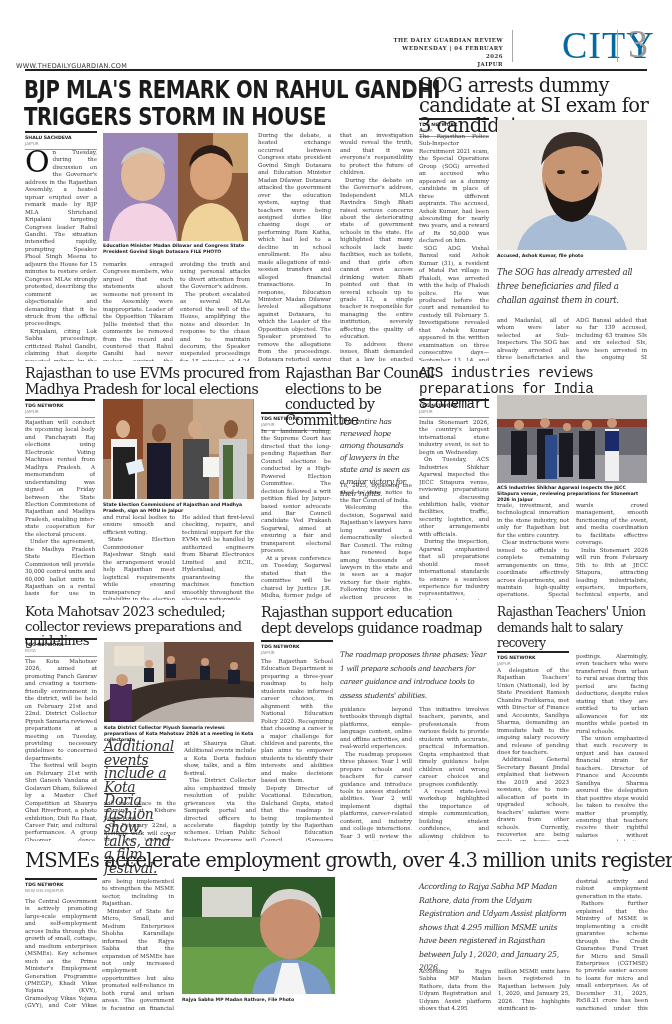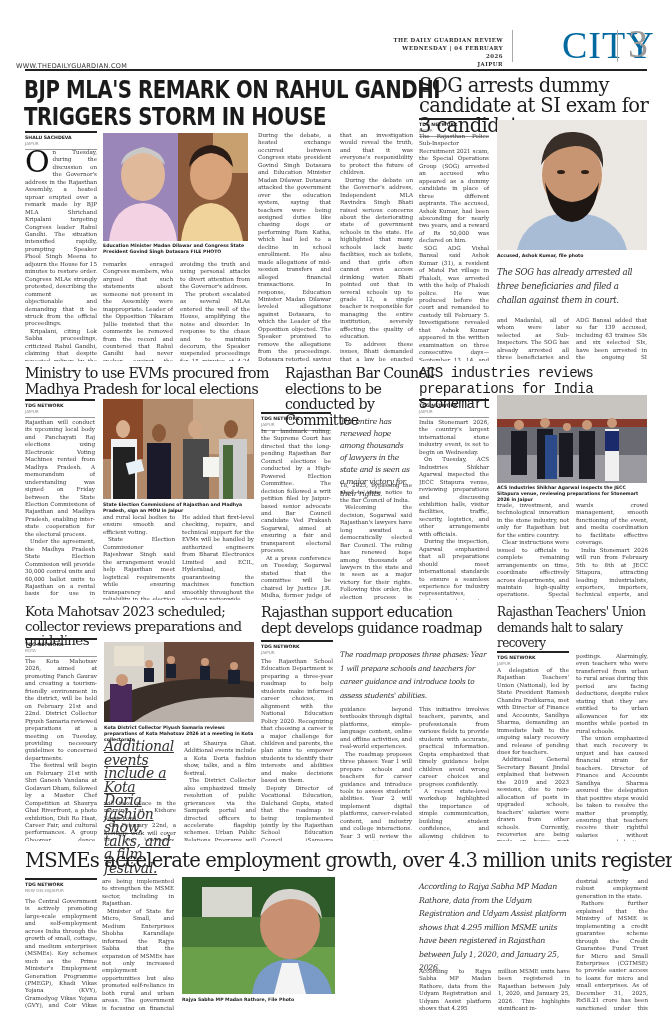--- a/index.html
+++ b/index.html
@@ -113,21 +113,21 @@
 </div>
 <div class="abs caption" style="left:497px;top:253px;width:150px;">Accused, Ashok Kumar, file photo</div>
 <div class="abs pull" style="left:497px;top:265px;width:150px;font-size:8.6px;line-height:14px;">The SOG has already arrested all three beneficiaries and filed a challan against them in court.</div>
 <div class="abs body" style="left:497px;top:317px;width:72px;height:44px;">
   <p>and Madanlal, all of whom were later selected as Sub-Inspectors. The SOG has already arrested all three beneficiaries and filed a challan against them in court.</p>
 </div>
 <div class="abs body" style="left:576px;top:317px;width:71px;height:44px;">
   <p>ADG Bansal added that so far 139 accused, including 63 trainee SIs and six selected SIs, have been arrested in the ongoing SI recruitment scam investigation.</p>
 </div>
 
-<div class="abs h-serif" style="left:25px;top:366px;width:260px;font-size:14.2px;line-height:15.5px;">Ministry to use EVMs procured from Madhya Pradesh for local elections</div>
+<div class="abs h-serif" style="left:25px;top:366px;width:260px;font-size:14.2px;line-height:15.5px;">Rajasthan to use EVMs procured from Madhya Pradesh for local elections</div>
 <div class="abs" style="left:25px;top:399px;width:70px;">
   <div class="byline-rule"></div>
   <div class="byline" style="margin-top:2px;">TDG NETWORK</div>
   <div class="dateline">JAIPUR</div>
   <div class="byline-bottom" style="margin-top:3px;"></div>
 </div>
 <div class="abs body" style="left:25px;top:419px;width:70px;height:180px;">
   <p>Rajasthan will conduct its upcoming local body and Panchayati Raj elections using Electronic Voting Machines rented from Madhya Pradesh. A memorandum of understanding was signed on Friday between the State Election Commissions of Rajasthan and Madhya Pradesh, enabling inter-state cooperation for the electoral process.</p>
   <p>Under the agreement, the Madhya Pradesh State Election Commission will provide 30,000 control units and 60,000 ballot units to Rajasthan on a rental basis for use in municipal and panchayat polls. The machines will be deployed across urban</p>
 </div>

